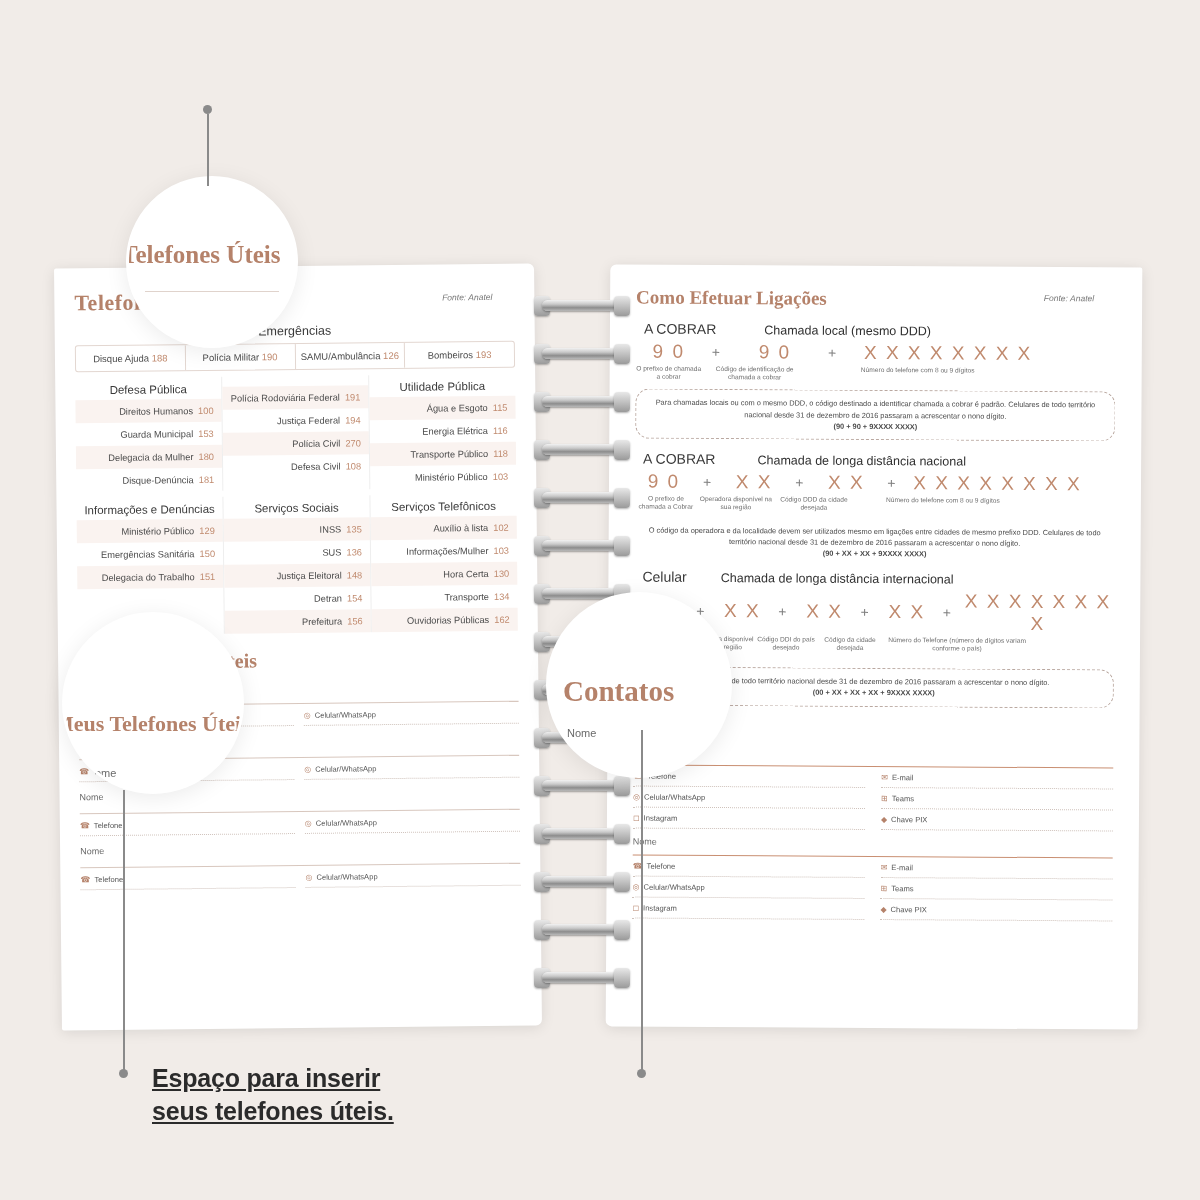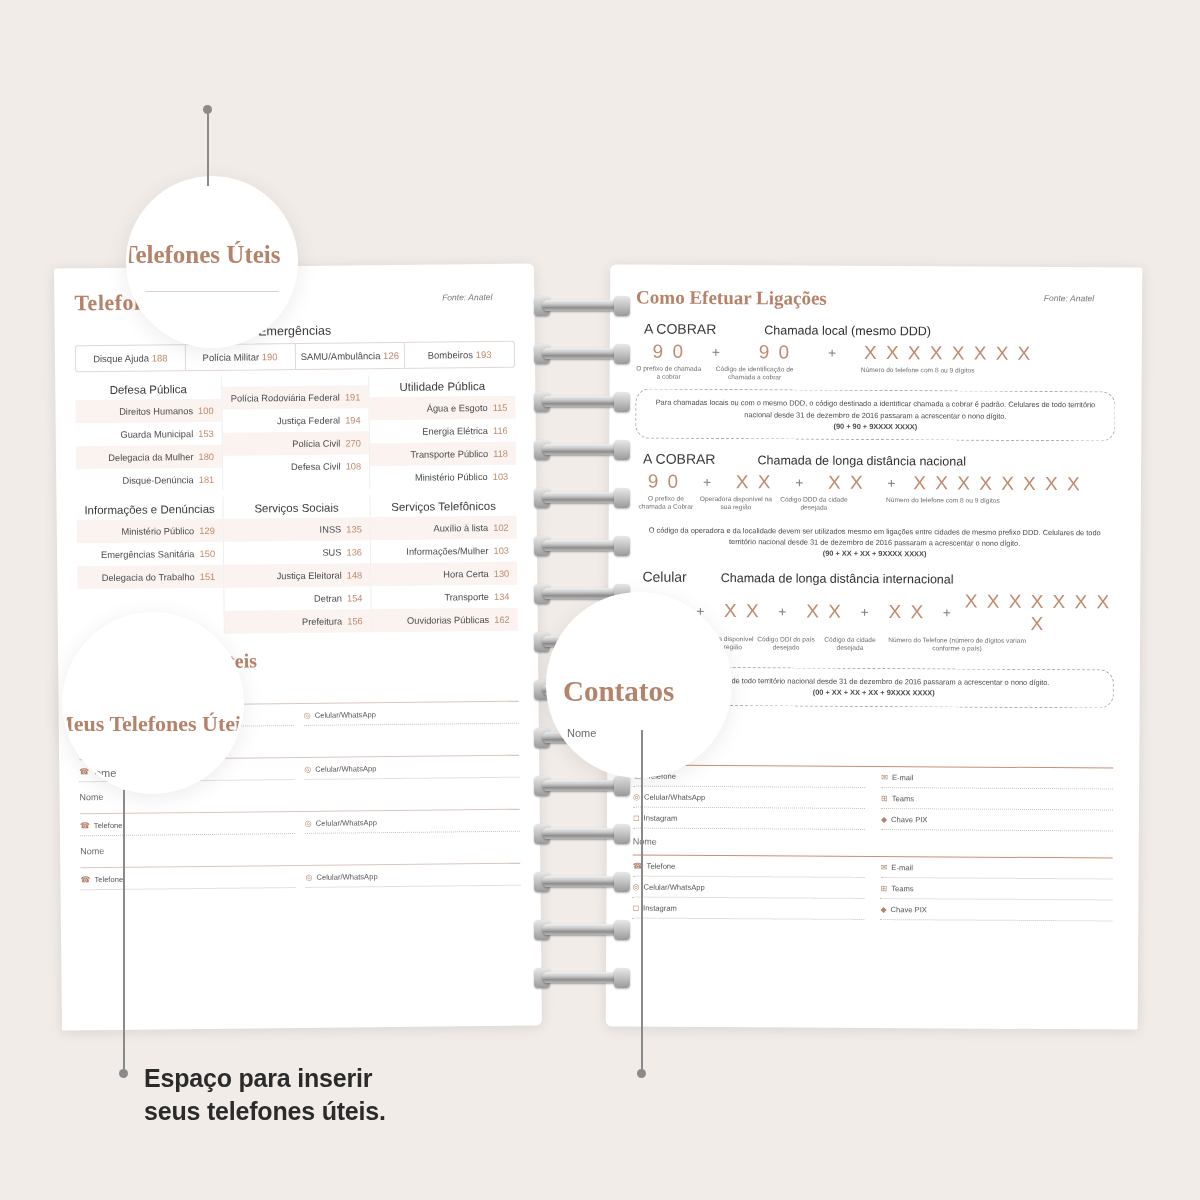--- a/index.html
+++ b/index.html
@@ -650,21 +650,21 @@
   </div>
 
   <div class="bubble" style="left:546px; top:592px; width:186px; height:186px;">
     <div class="bt" style="top:80px; left:14px; font-size:29px;">Contatos</div>
     <div class="bs" style="top:132px; left:18px;">Nome</div>
   </div>
 
   <div class="callout-dot" style="left:203px; top:105px;"></div>
   <div class="callout-line" style="left:207px; top:114px; width:1.5px; height:72px;"></div>
 
-  <div class="callout-text" style="left:144px; top:1062px; white-space:pre-line;">Espaço para inserir
+  <div class="callout-text" style="left:152px; top:1062px; white-space:pre-line;text-decoration:underline;">Espaço para inserir
 seus telefones úteis.</div>
   <div class="callout-dot" style="left:119px; top:1069px;"></div>
   <div class="callout-line" style="left:123px; top:790px; width:1.5px; height:282px;"></div>
 
   <div class="callout-dot" style="left:637px; top:1069px;"></div>
   <div class="callout-line" style="left:641px; top:730px; width:1.5px; height:342px;"></div>
 
 </div>
 
 </body></html>

